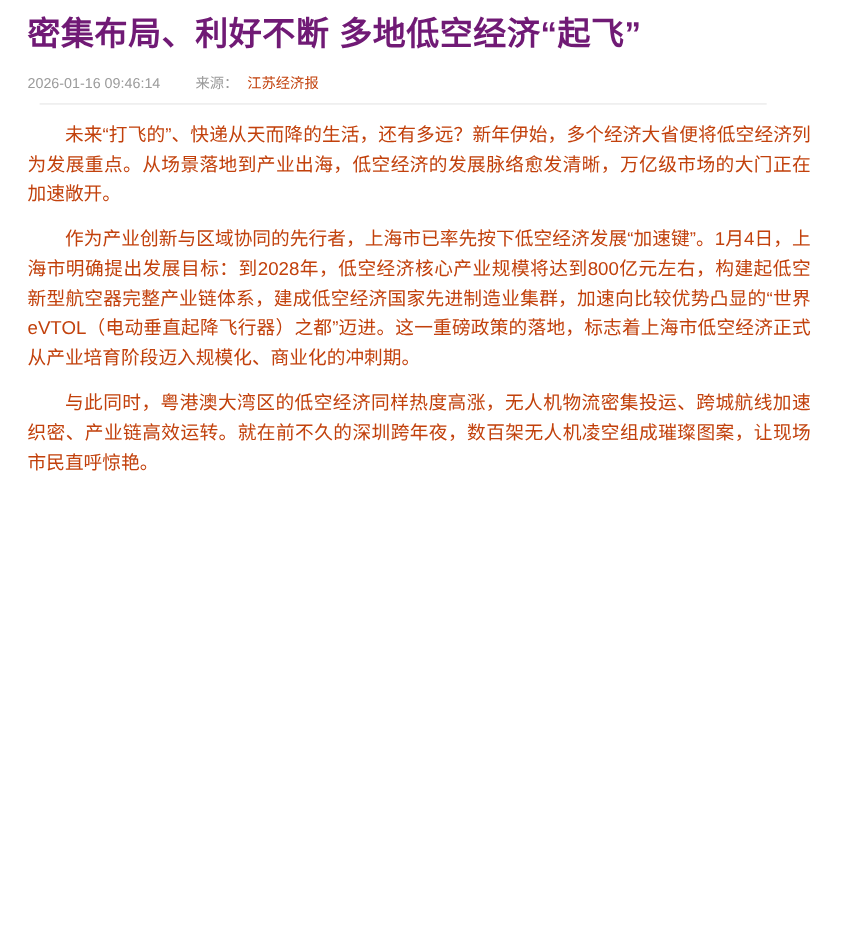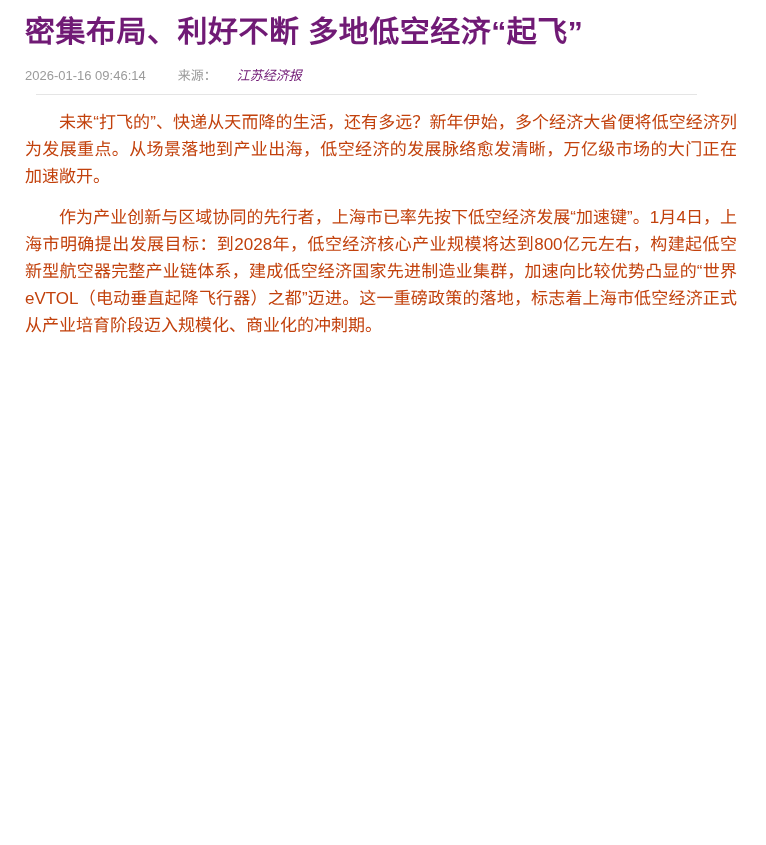--- a/index.html
+++ b/index.html
@@ -28,25 +28,24 @@
   .meta-row {
     margin-top: 16px;
     font-size: 13px;
     line-height: 18px;
     color: #9b9b9b;
   }
   .meta-row .source-label {
     margin-left: 32px;
   }
   .meta-row a.source-link {
-    color: #701a75;
+    color: #c2410c;
     text-decoration: none;
-    margin-left: 20px;
+    margin-left: 8px;
     cursor: pointer;
-    font-style: italic;
   }
   .divider {
     border: none;
     border-top: 1px solid #e5e5e5;
     height: 0;
     margin: 9px 0 0 11px;
     width: 661px;
   }
   .article-content {
     margin-top: 7px;
@@ -69,15 +68,16 @@
 
   <div class="meta-row">
     <span>2026-01-16 09:46:14</span><span class="source-label">来源：</span><a class="source-link" href="#">江苏经济报</a>
   </div>
 
   <hr class="divider">
 
   <div class="article-content">
     <p>未来“打飞的”、快递从天而降的生活，还有多远？新年伊始，多个经济大省便将低空经济列为发展重点。从场景落地到产业出海，低空经济的发展脉络愈发清晰，万亿级市场的大门正在加速敞开。</p>
     <p>作为产业创新与区域协同的先行者，上海市已率先按下低空经济发展“加速键”。1月4日，上海市明确提出发展目标：到2028年，低空经济核心产业规模将达到800亿元左右，构建起低空新型航空器完整产业链体系，建成低空经济国家先进制造业集群，加速向比较优势凸显的“世界eVTOL（电动垂直起降飞行器）之都”迈进。这一重磅政策的落地，标志着上海市低空经济正式从产业培育阶段迈入规模化、商业化的冲刺期。</p>
+    <p>与此同时，粤港澳大湾区的低空经济同样热度高涨，无人机物流密集投运、跨城航线加速织密、产业链高效运转。就在前不久的深圳跨年夜，数百架无人机凌空组成璀璨图案，让现场市民直呼惊艳。</p>
   </div>
 
 </div>
 
 </body></html>

